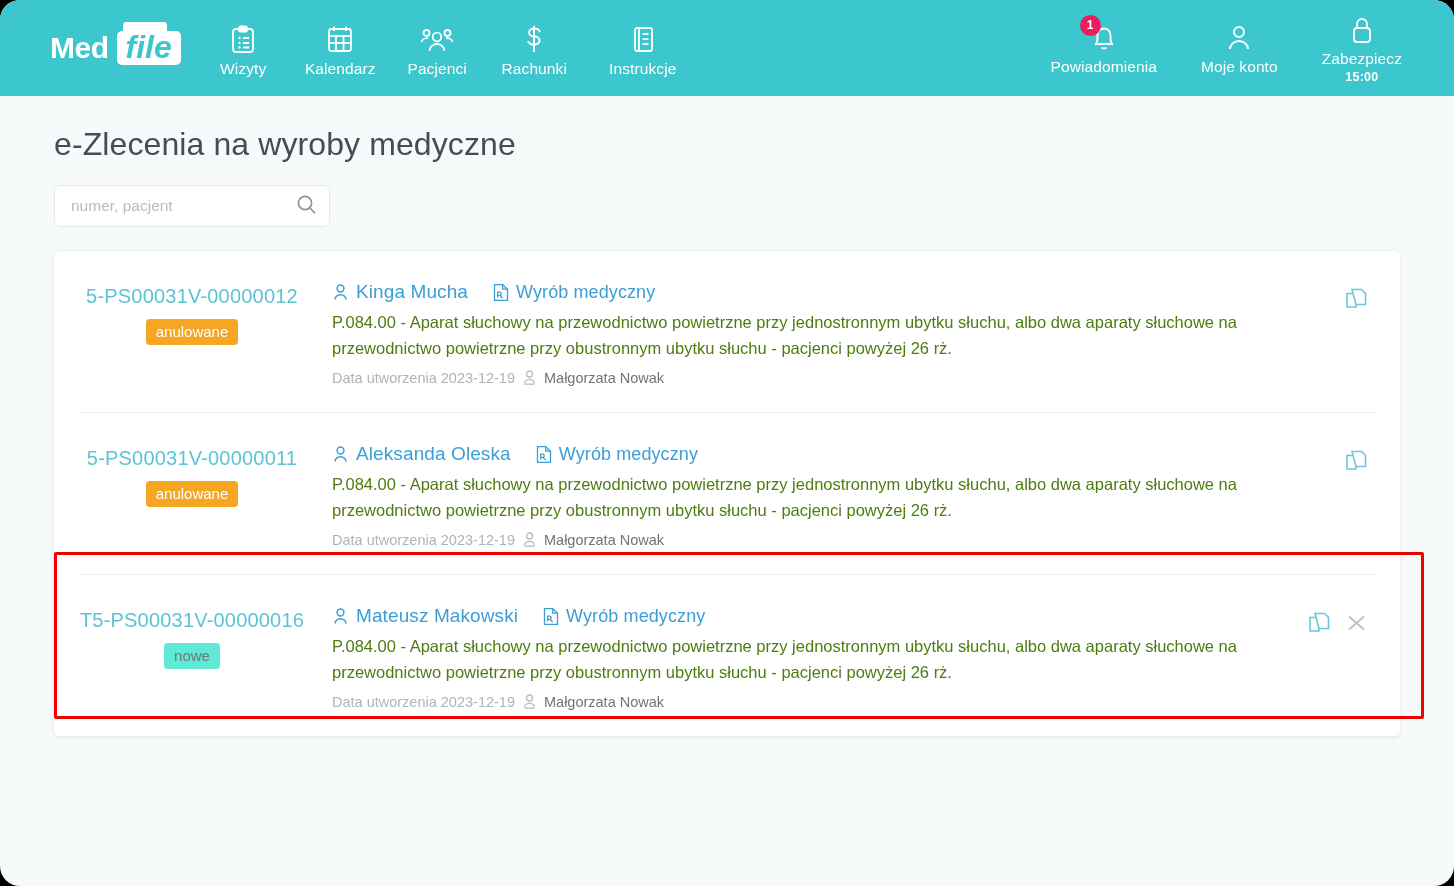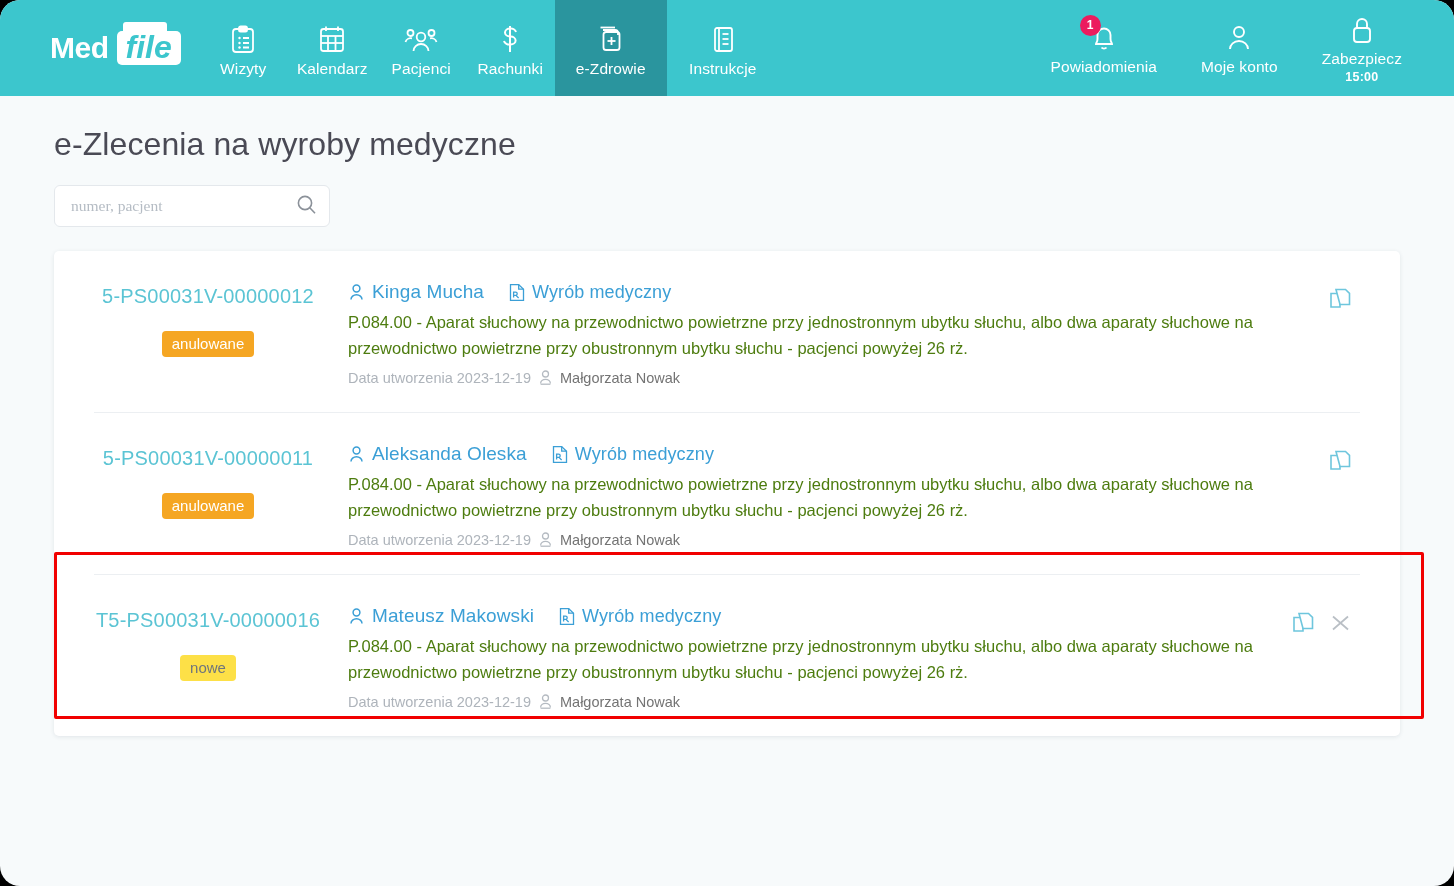--- a/index.html
+++ b/index.html
@@ -62,21 +62,21 @@
     background: #ffffff;
     color: #3cc6cd;
     font-size: 32px;
     font-weight: bold;
     font-style: italic;
     padding: 0px 9px 2px 9px;
     border-radius: 5px;
     line-height: 32px;
   }
 
-  .nav-items { display: flex; align-items: stretch; }
+  .nav-items { display: flex; align-items: stretch; gap: 8px; }
 
   .nav-item {
     width: 89px;
     display: flex;
     flex-direction: column;
     align-items: center;
     justify-content: center;
     gap: 5px;
     color: #ffffff;
     cursor: pointer;
@@ -146,31 +146,31 @@
     align-items: center;
     padding: 0 12px 0 16px;
     margin-bottom: 24px;
   }
   .search-input {
     flex: 1;
     border: none;
     outline: none;
     font-size: 15.5px;
     color: #6b7280;
-    font-family: Liberation Serif, serif;
+    font-family: Liberation Sans, sans-serif;
     background: transparent;
   }
   .search-input::placeholder { color: #b5bcc4; }
 
   
   .list-card {
     background: #ffffff;
     border-radius: 5px;
     box-shadow: 0 1px 4px rgba(30,50,70,0.10);
-    padding: 0 16px;
+    padding: 0 0;
     position: relative;
   }
 
   .order-row {
     display: flex;
     align-items: flex-start;
     padding: 28px 24px 26px 24px;
     position: relative;
   }
 
@@ -189,28 +189,28 @@
     padding-top: 2px;
   }
   .order-number {
     color: #5bc4d4;
     font-size: 20px;
     text-align: center;
     line-height: 31px;
     letter-spacing: 0.2px;
   }
   .status-badge {
-    margin-top: 19px;
+    margin-top: 7px;
     font-size: 15px;
     border-radius: 4px;
     padding: 3px 10px 4px 10px;
     line-height: 19px;
   }
   .status-badge.cancelled { background: #f5a623; color: #ffffff; }
-  .status-badge.new { background: #fde047; color: #6f757c; }
+  .status-badge.new { background: #5eead4; color: #6f757c; }
 
   .order-main {
     flex: 1;
     padding-left: 26px;
     padding-top: 2px;
     min-width: 0;
   }
   .order-headline {
     display: flex;
     align-items: center;
@@ -334,32 +334,20 @@
       <div class="nav-item">
         <span class="nav-icon">
           <svg width="24" height="32" viewBox="0 0 24 32" fill="none" stroke="#fff" stroke-width="2">
             <line x1="12" y1="3" x2="12" y2="29"></line>
             <path d="M18 9 a5.5 4.5 0 0 0 -6 -3.5 a5 4 0 0 0 0 8 h0.6 a5 4 0 0 1 0 8 a5.5 4.5 0 0 1 -6.6 -3.5"></path>
           </svg>
         </span>
         <span class="nav-label">Rachunki</span>
       </div>
 
-      <div class="nav-item wide active">
-        <span class="nav-icon">
-          <svg width="30" height="32" viewBox="0 0 30 32" fill="none" stroke="#fff" stroke-width="1.8">
-            <path d="M7 7 h12 a3 3 0 0 1 3 3 v2"></path>
-            <path d="M4.5 4.5 h14.5"></path>
-            <rect x="7.5" y="9" width="16" height="18" rx="2.6"></rect>
-            <line x1="15.5" y1="14" x2="15.5" y2="22"></line>
-            <line x1="11.5" y1="18" x2="19.5" y2="18"></line>
-          </svg>
-        </span>
-        <span class="nav-label">e-Zdrowie</span>
-      </div>
 
 
       <div class="nav-item wide">
         <span class="nav-icon">
           <svg width="28" height="31" viewBox="0 0 28 31" fill="none" stroke="#fff" stroke-width="1.8">
             <rect x="6" y="4" width="17" height="23" rx="2"></rect>
             <line x1="10" y1="4" x2="10" y2="27"></line>
             <line x1="13.5" y1="10" x2="19.5" y2="10"></line>
             <line x1="13.5" y1="15" x2="19.5" y2="15"></line>
             <line x1="13.5" y1="20" x2="19.5" y2="20"></line>

